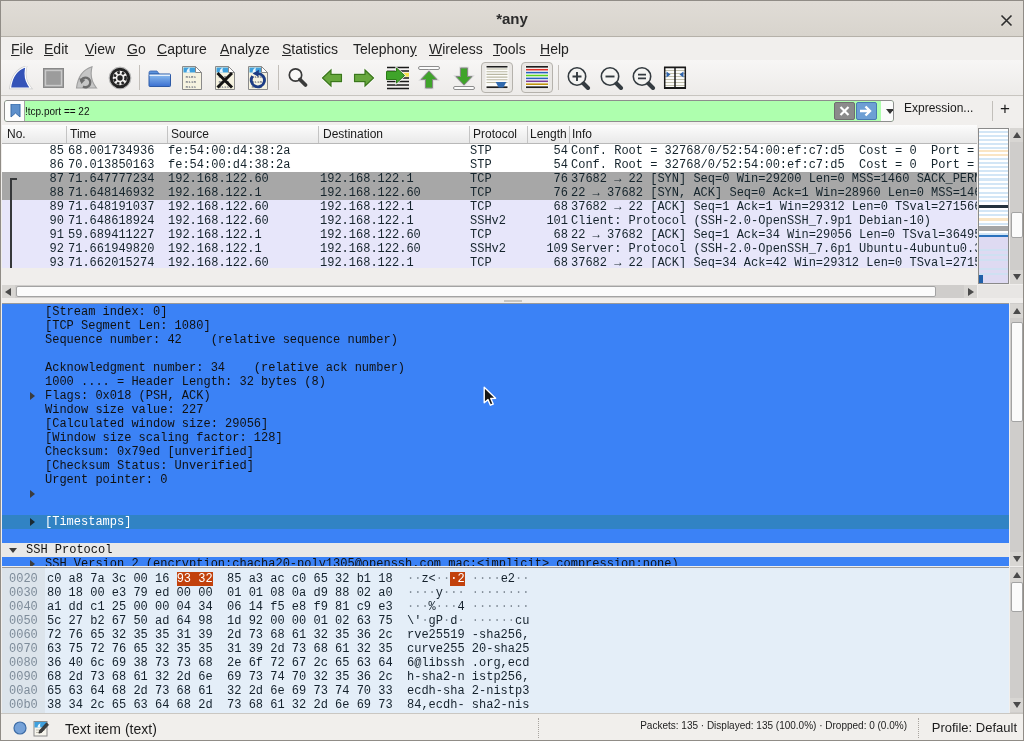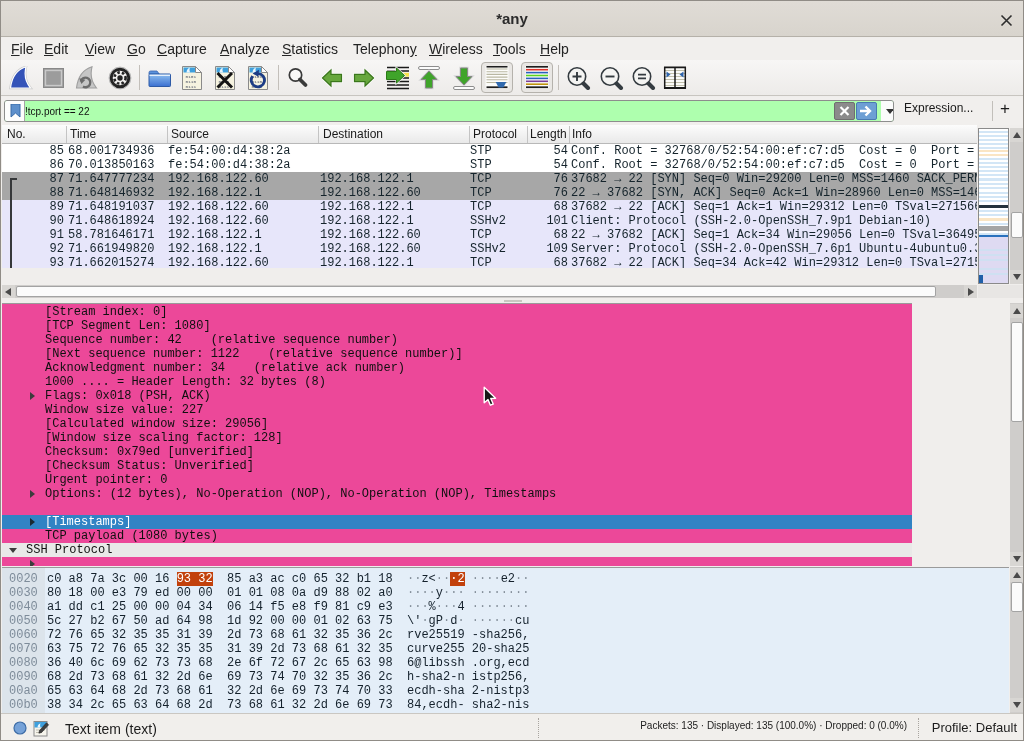--- a/index.html
+++ b/index.html
@@ -47,21 +47,21 @@
 
 .sbv{position:absolute;width:15px;background:#cfcdcb}
 .sbh{position:absolute;height:13px;background:#cfcdcb}
 .sbtn{position:absolute;background:#d8d6d3;color:#4a4a4a}
 .thumbv{position:absolute;left:1px;width:12px;background:#fbfbfb;border:1px solid #a3a3a3;border-radius:2px}
 .thumbh{position:absolute;top:1px;height:11px;background:#fbfbfb;border:1px solid #a3a3a3;border-radius:2px}
 .arr{width:0;height:0;position:absolute}
 
 #split1{position:absolute;left:0;top:297px;width:1022px;height:5px;background:#f0eeec}
 
-#details{position:absolute;left:1px;top:302px;width:910px;height:263px;background:#ec4899;overflow:hidden;border-top:1px solid #9a9a9a}
+#details{position:absolute;left:1px;top:302px;width:1007px;height:263px;background:#3b82f6;overflow:hidden;border-top:1px solid #9a9a9a}
 .dl{position:absolute;left:0;width:1007px;height:14px;color:#101010}
 .dl .mono{position:absolute;left:0}
 .tri-r{position:absolute;top:3px;width:0;height:0;border-top:4px solid transparent;border-bottom:4px solid transparent;border-left:5px solid #3c3c3c}
 .tri-d{position:absolute;top:5px;width:0;height:0;border-left:4px solid transparent;border-right:4px solid transparent;border-top:5px solid #3c3c3c}
 
 #hex{position:absolute;left:1px;top:566px;width:1007px;height:146px;background:#e4eef8;overflow:hidden;border-top:1px solid #9a9a9a}
 .hr{position:absolute;left:0;height:14px;color:#14212c}
 .hb{position:absolute;left:45px}
 .ha{position:absolute;left:405px}
 .off{position:absolute;left:7px}
@@ -310,21 +310,21 @@
       <span class="no">90</span>
       <span class="tm">71.648618924</span>
       <span class="src">192.168.122.60</span>
       <span class="dst">192.168.122.1</span>
       <span class="pr">SSHv2</span>
       <span class="ln">101</span>
       <span class="in">Client: Protocol (SSH-2.0-OpenSSH_7.9p1 Debian-10)</span>
     </div>
 <div class="row cl" style="top:84px">
       <span class="no">91</span>
-      <span class="tm">58.781646171</span>
+      <span class="tm">59.689411227</span>
       <span class="src">192.168.122.1</span>
       <span class="dst">192.168.122.60</span>
       <span class="pr">TCP</span>
       <span class="ln">68</span>
       <span class="in">22 → 37682 [ACK] Seq=1 Ack=34 Win=29056 Len=0 TSval=36495114 TSecr=271</span>
     </div>
 <div class="row cl" style="top:98px">
       <span class="no">92</span>
       <span class="tm">71.661949820</span>
       <span class="src">192.168.122.1</span>
@@ -437,23 +437,20 @@
 <div id="details">
 <div class="dl" style="top:1px">
       <span class="mono" style="left:43px">[Stream index: 0]</span>
     </div>
 <div class="dl" style="top:15px">
       <span class="mono" style="left:43px">[TCP Segment Len: 1080]</span>
     </div>
 <div class="dl" style="top:29px">
       <span class="mono" style="left:43px">Sequence number: 42    (relative sequence number)</span>
     </div>
-<div class="dl" style="top:43px">
-      <span class="mono" style="left:43px">[Next sequence number: 1122    (relative sequence number)]</span>
-    </div>
 <div class="dl" style="top:57px">
       <span class="mono" style="left:43px">Acknowledgment number: 34    (relative ack number)</span>
     </div>
 <div class="dl" style="top:71px">
       <span class="mono" style="left:43px">1000 .... = Header Length: 32 bytes (8)</span>
     </div>
 <div class="dl" style="top:85px">
       <div class="tri-r" style="left:28px"></div>
       <span class="mono" style="left:43px">Flags: 0x018 (PSH, ACK)</span>
     </div>
@@ -470,46 +467,43 @@
       <span class="mono" style="left:43px">Checksum: 0x79ed [unverified]</span>
     </div>
 <div class="dl" style="top:155px">
       <span class="mono" style="left:43px">[Checksum Status: Unverified]</span>
     </div>
 <div class="dl" style="top:169px">
       <span class="mono" style="left:43px">Urgent pointer: 0</span>
     </div>
 <div class="dl" style="top:183px">
       <div class="tri-r" style="left:28px"></div>
-      <span class="mono" style="left:43px">Options: (12 bytes), No-Operation (NOP), No-Operation (NOP), Timestamps</span>
     </div>
 <div class="dl" style="top:211px;background:#3183c4;color:#fff">
       <div class="tri-r" style="left:28px;border-left-color:#1a2a33"></div>
       <span class="mono" style="left:43px">[Timestamps]</span>
     </div>
-<div class="dl" style="top:225px">
-      <span class="mono" style="left:43px">TCP payload (1080 bytes)</span>
-    </div>
 <div class="dl" style="top:239px;background:#e9e9e8">
       <div class="tri-d" style="left:7px"></div>
       <span class="mono" style="left:24px">SSH Protocol</span>
     </div>
 <div class="dl" style="top:253px">
       <div class="tri-r" style="left:28px"></div>
+      <span class="mono" style="left:43px">SSH Version 2 (encryption:chacha20-poly1305@openssh.com mac:&lt;implicit&gt; compression:none)</span>
     </div>
 </div>
 <div id="hex">
 <div class="abs" style="left:0;top:0;width:43px;height:146px;background:#dce4eb"></div>
 <div class="hr mono" style="top:4px"><span class="off">0020</span><span class="hb">c0 a8 7a 3c 00 16 <span class="hl">93 32</span>  85 a3 ac c0 65 32 b1 18</span><span class="ha"><i class="gd">··</i>z&lt;<i class="gd">··</i><span class="hl">·2</span> <i class="gd">····</i>e2<i class="gd">··</i></span></div>
 <div class="hr mono" style="top:18px"><span class="off">0030</span><span class="hb">80 18 00 e3 79 ed 00 00  01 01 08 0a d9 88 02 a0</span><span class="ha"><i class="gd">····</i>y<i class="gd">···</i> <i class="gd">········</i></span></div>
 <div class="hr mono" style="top:32px"><span class="off">0040</span><span class="hb">a1 dd c1 25 00 00 04 34  06 14 f5 e8 f9 81 c9 e3</span><span class="ha"><i class="gd">···</i>%<i class="gd">···</i>4 <i class="gd">········</i></span></div>
 <div class="hr mono" style="top:46px"><span class="off">0050</span><span class="hb">5c 27 b2 67 50 ad 64 98  1d 92 00 00 01 02 63 75</span><span class="ha">\'<i class="gd">·</i>gP<i class="gd">·</i>d<i class="gd">·</i> <i class="gd">······</i>cu</span></div>
 <div class="hr mono" style="top:60px"><span class="off">0060</span><span class="hb">72 76 65 32 35 35 31 39  2d 73 68 61 32 35 36 2c</span><span class="ha">rve25519 -sha256,</span></div>
 <div class="hr mono" style="top:74px"><span class="off">0070</span><span class="hb">63 75 72 76 65 32 35 35  31 39 2d 73 68 61 32 35</span><span class="ha">curve255 20-sha25</span></div>
-<div class="hr mono" style="top:88px"><span class="off">0080</span><span class="hb">36 40 6c 69 62 73 73 68  2e 6f 72 67 2c 65 63 98</span><span class="ha">6@libssh .org,ecd</span></div>
+<div class="hr mono" style="top:88px"><span class="off">0080</span><span class="hb">36 40 6c 69 38 73 73 68  2e 6f 72 67 2c 65 63 64</span><span class="ha">6@libssh .org,ecd</span></div>
 <div class="hr mono" style="top:102px"><span class="off">0090</span><span class="hb">68 2d 73 68 61 32 2d 6e  69 73 74 70 32 35 36 2c</span><span class="ha">h-sha2-n istp256,</span></div>
 <div class="hr mono" style="top:116px"><span class="off">00a0</span><span class="hb">65 63 64 68 2d 73 68 61  32 2d 6e 69 73 74 70 33</span><span class="ha">ecdh-sha 2-nistp3</span></div>
 <div class="hr mono" style="top:130px"><span class="off">00b0</span><span class="hb">38 34 2c 65 63 64 68 2d  73 68 61 32 2d 6e 69 73</span><span class="ha">84,ecdh- sha2-nis</span></div>
 </div>
 <div id="status">
 <svg class="abs" style="left:12px;top:7px" width="14" height="14" viewBox="0 0 14 14">
       <circle cx="7" cy="7" r="6" fill="#76a2d8" stroke="#3d6ca6" stroke-width="1.2"></circle>
     </svg>
 <svg class="abs" style="left:32px;top:6px" width="17" height="17" viewBox="0 0 17 17">
       <rect x="1" y="1.5" width="13" height="14.5" fill="#f6f4ec" stroke="#8a8a8a"></rect>

